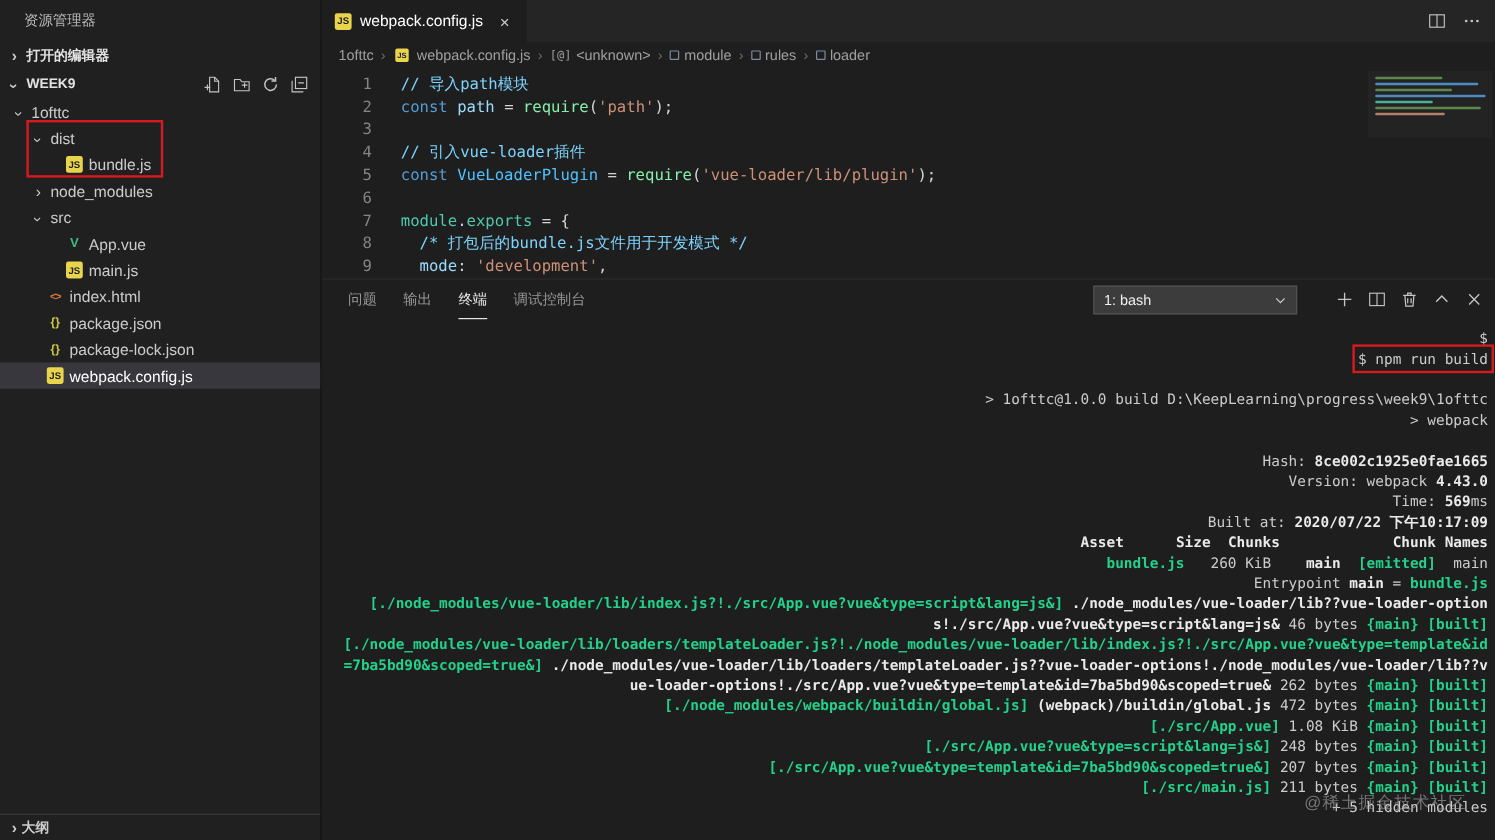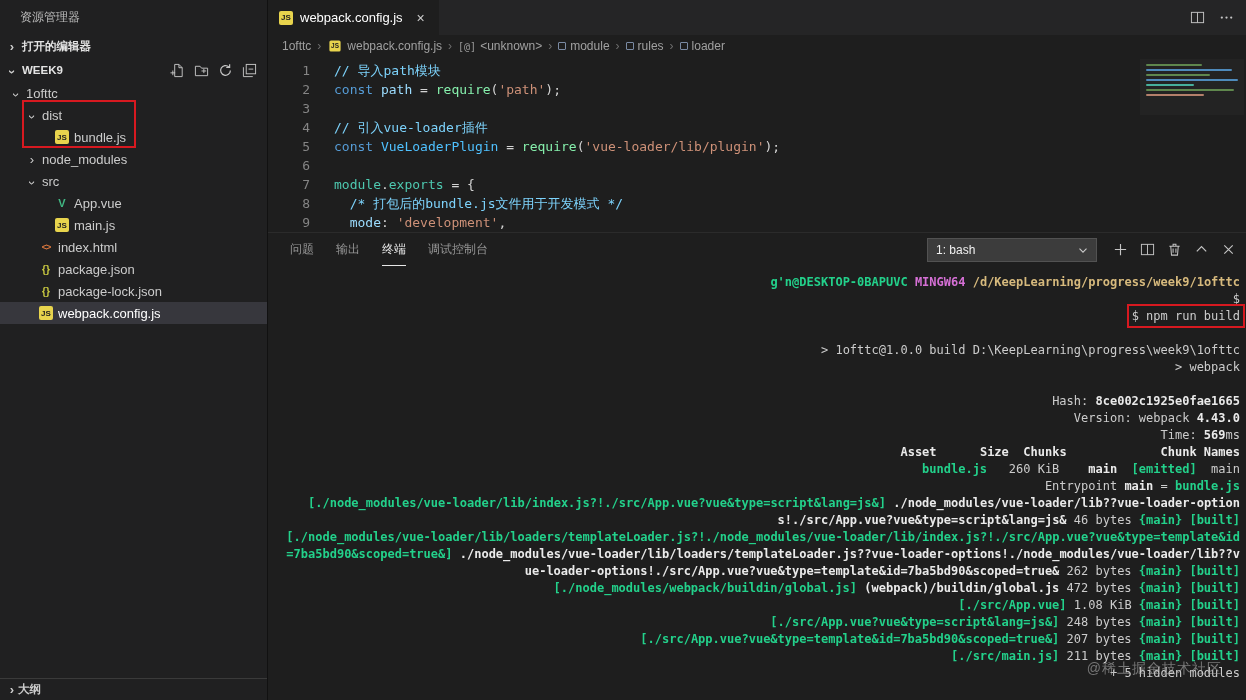--- a/index.html
+++ b/index.html
@@ -80,21 +80,21 @@
   
   .panel { height:468px; flex:none; background:#1e1e1e; border-top:1px solid #2b2b2b;
            position:relative; display:flex; flex-direction:column;text-align:right; }
   .panel-header { height:33px; flex:none; display:flex; align-items:center; padding:0 10px 0 22px; }
   .ptab { margin-right:22px; font-size:12px; color:#969696; height:33px; line-height:33px; cursor:pointer; }
   .ptab.active { color:#e7e7e7; border-bottom:1px solid #e7e7e7; }
   .panel-actions { margin-left:auto; display:flex; align-items:center; gap:12px; }
   .panel-actions svg { cursor:pointer; display:block; }
   .shell-select { width:170px; height:24px; background:#3c3c3c; border:1px solid #525252; color:#f0f0f0;
                   font-size:12px; display:flex; align-items:center; justify-content:space-between;
-                  padding:0 6px 0 8px; margin-right:4px; cursor:pointer; }
+                  padding:0 6px 0 8px; margin-right:20px; cursor:pointer; }
   .term { flex:1; overflow:hidden; padding:8px 6px 0 16px;
           font-family:"DejaVu Sans Mono",monospace; font-size:12px; line-height:17px; }
   .term-line { white-space:pre-wrap; word-break:break-all; color:#cccccc; }
   .t-fg { color:#cccccc; }
   .t-bold { color:#eaeaea; font-weight:bold; }
   .t-green { color:#23d18b; font-weight:bold; }
   .t-magenta { color:#d670d6; font-weight:bold; }
   .t-yellow { color:#d7ba7d; font-weight:bold; }
   .red-box { outline:2px solid #d71920; outline-offset:3px; }
   .watermark { position:absolute; right:24px; bottom:22px; font-size:14px;
@@ -329,30 +329,30 @@
             </svg>
           <svg viewBox="0 0 16 16" width="15" height="15">
               <path d="M3 10l5-5 5 5" fill="none" stroke="#c5c5c5" stroke-width="1.3"></path>
             </svg>
           <svg viewBox="0 0 16 16" width="15" height="15">
               <path d="M3.5 3.5l9 9M12.5 3.5l-9 9" stroke="#c5c5c5" stroke-width="1.2"></path>
             </svg>
         </div>
       </div>
       <div class="term">
-          <div class="term-line"><span class="t-green">g'n@DESKTOP-0BAPUVC </span><span class="t-magenta">MINGW64 </span><span class="t-yellow">/d/KeepLearning/progress/week9/1ofttc</span></div>
           <div class="term-line"><span class="t-fg">$</span></div>
           <div class="term-line"><span class="red-box"><span class="t-fg">$ npm run build</span></span></div>
           <div class="term-line">&nbsp;</div>
           <div class="term-line"><span class="t-fg">&gt; 1ofttc@1.0.0 build D:\KeepLearning\progress\week9\1ofttc</span></div>
           <div class="term-line"><span class="t-fg">&gt; webpack</span></div>
           <div class="term-line">&nbsp;</div>
           <div class="term-line"><span class="t-fg">Hash: </span><span class="t-bold">8ce002c1925e0fae1665</span></div>
           <div class="term-line"><span class="t-fg">Version: webpack </span><span class="t-bold">4.43.0</span></div>
           <div class="term-line"><span class="t-fg">Time: </span><span class="t-bold">569</span><span class="t-fg">ms</span></div>
+          <div class="term-line"><span class="t-fg">Built at: </span><span class="t-bold">2020/07/22 下午10:17:09</span></div>
           <div class="term-line"><span class="t-bold">    Asset      Size  Chunks             Chunk Names</span></div>
           <div class="term-line"><span class="t-green">bundle.js</span><span class="t-fg">   260 KiB    </span><span class="t-bold">main</span><span class="t-fg">  </span><span class="t-green">[emitted]</span><span class="t-fg">  main</span></div>
           <div class="term-line"><span class="t-fg">Entrypoint </span><span class="t-bold">main</span><span class="t-fg"> = </span><span class="t-green">bundle.js</span></div>
           <div class="term-line"><span class="t-green">[./node_modules/vue-loader/lib/index.js?!./src/App.vue?vue&amp;type=script&amp;lang=js&amp;]</span><span class="t-fg"> </span><span class="t-bold">./node_modules/vue-loader/lib??vue-loader-options!./src/App.vue?vue&amp;type=script&amp;lang=js&amp;</span><span class="t-fg"> 46 bytes </span><span class="t-green">{main}</span><span class="t-fg"> </span><span class="t-green">[built]</span></div>
           <div class="term-line"><span class="t-green">[./node_modules/vue-loader/lib/loaders/templateLoader.js?!./node_modules/vue-loader/lib/index.js?!./src/App.vue?vue&amp;type=template&amp;id=7ba5bd90&amp;scoped=true&amp;]</span><span class="t-fg"> </span><span class="t-bold">./node_modules/vue-loader/lib/loaders/templateLoader.js??vue-loader-options!./node_modules/vue-loader/lib??vue-loader-options!./src/App.vue?vue&amp;type=template&amp;id=7ba5bd90&amp;scoped=true&amp;</span><span class="t-fg"> 262 bytes </span><span class="t-green">{main}</span><span class="t-fg"> </span><span class="t-green">[built]</span></div>
           <div class="term-line"><span class="t-green">[./node_modules/webpack/buildin/global.js]</span><span class="t-fg"> </span><span class="t-bold">(webpack)/buildin/global.js</span><span class="t-fg"> 472 bytes </span><span class="t-green">{main}</span><span class="t-fg"> </span><span class="t-green">[built]</span></div>
           <div class="term-line"><span class="t-green">[./src/App.vue]</span><span class="t-fg"> 1.08 KiB </span><span class="t-green">{main}</span><span class="t-fg"> </span><span class="t-green">[built]</span></div>
           <div class="term-line"><span class="t-green">[./src/App.vue?vue&amp;type=script&amp;lang=js&amp;]</span><span class="t-fg"> 248 bytes </span><span class="t-green">{main}</span><span class="t-fg"> </span><span class="t-green">[built]</span></div>
           <div class="term-line"><span class="t-green">[./src/App.vue?vue&amp;type=template&amp;id=7ba5bd90&amp;scoped=true&amp;]</span><span class="t-fg"> 207 bytes </span><span class="t-green">{main}</span><span class="t-fg"> </span><span class="t-green">[built]</span></div>
           <div class="term-line"><span class="t-green">[./src/main.js]</span><span class="t-fg"> 211 bytes </span><span class="t-green">{main}</span><span class="t-fg"> </span><span class="t-green">[built]</span></div>

